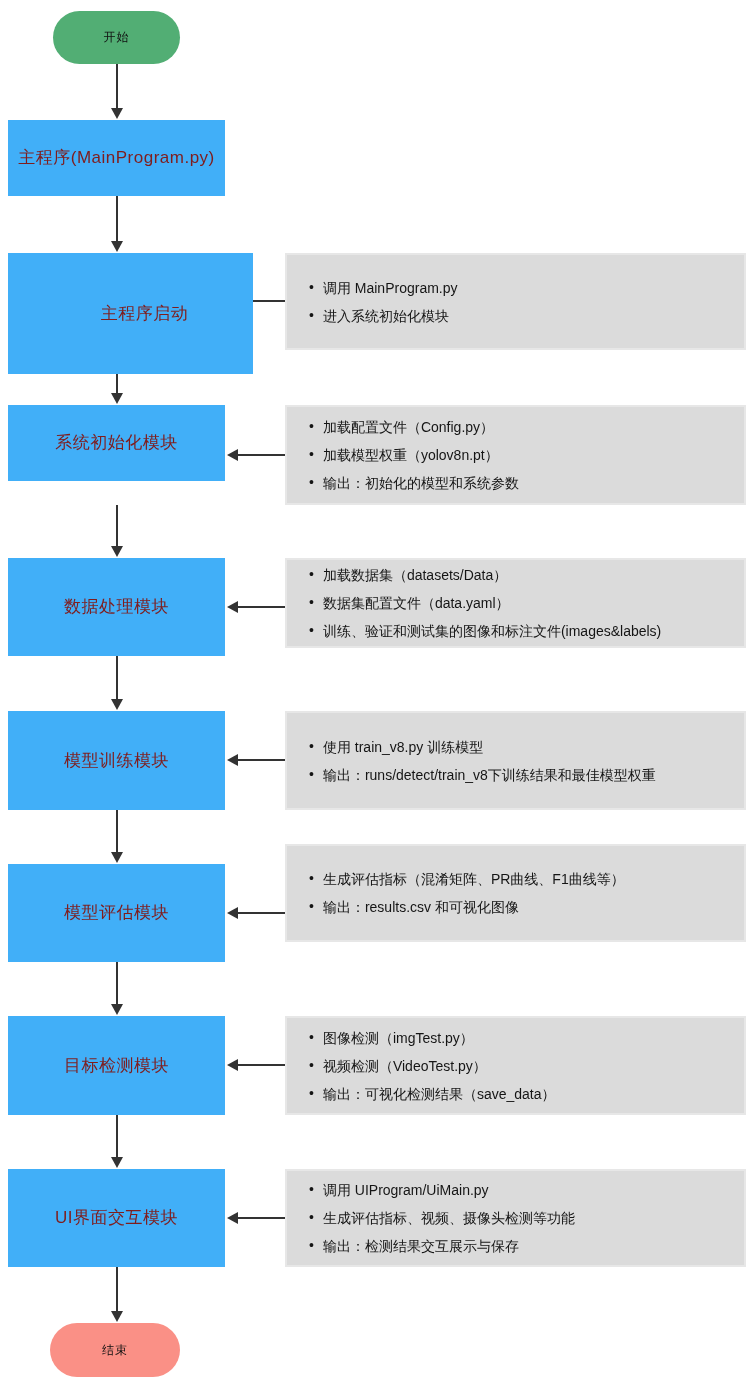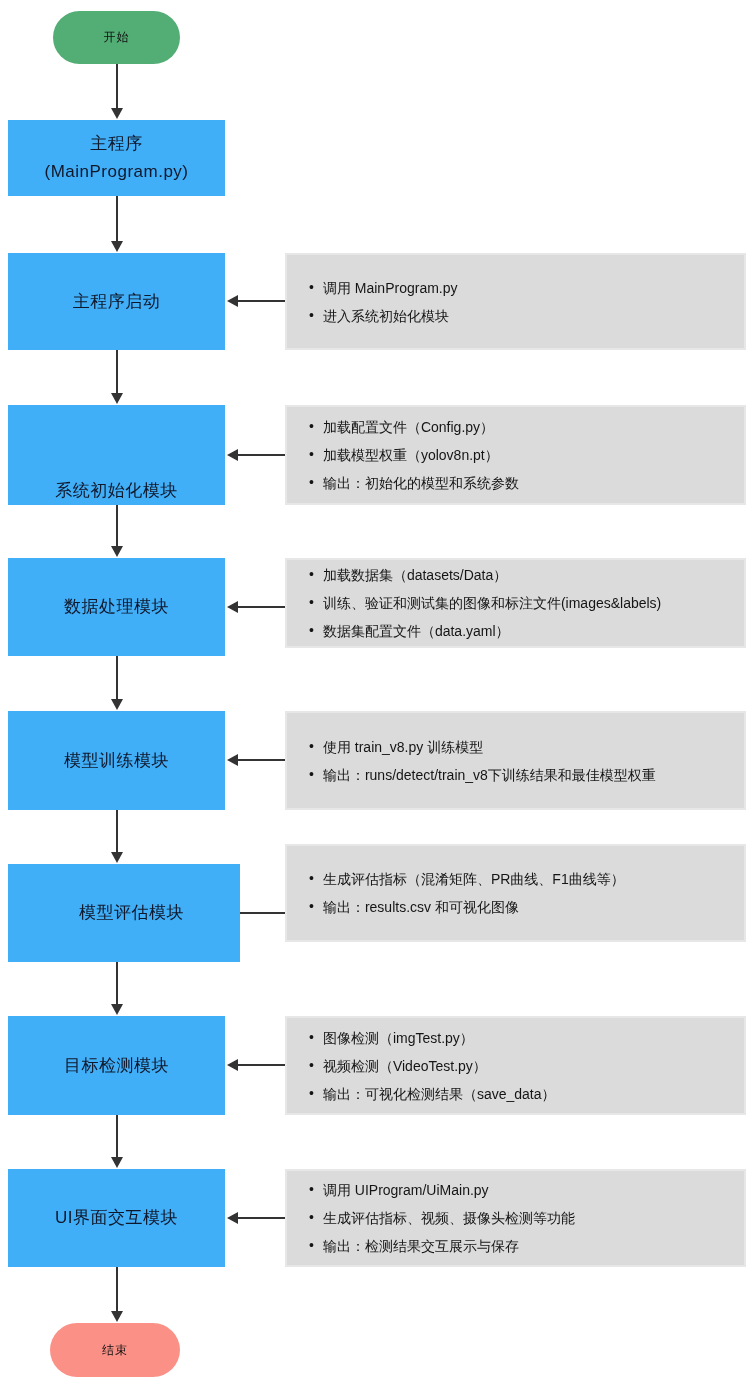--- a/index.html
+++ b/index.html
@@ -8,22 +8,22 @@
 
   .terminal{
     position:absolute;display:flex;align-items:center;justify-content:center;
     font-size:12px;color:#101010;letter-spacing:1px;
   }
   .start{left:53px;top:11px;width:127px;height:53px;border-radius:27px;background:var(--start-fill,#52AE74);}
   .end{left:50px;top:1323px;width:130px;height:54px;border-radius:27px;background:var(--end-fill,#FA9086);}
 
   .process{
     position:absolute;left:8px;width:217px;background:var(--process-fill,#41AFF8);
-    display:flex;flex-direction:column;align-items:center;justify-content:center;
-    font-size:17px;color:#0f172a;text-align:center;line-height:28px;letter-spacing:0.5px;
+    display:flex;align-items:center;justify-content:center;
+    font-size:17px;color:#7f1d1d;text-align:center;line-height:28px;letter-spacing:0.5px;
   }
 
   .note{
     position:absolute;left:285px;width:461px;background:var(--note-fill,#DBDBDB);
     border:2px solid var(--note-border,#E7E7E7);box-sizing:border-box;
     display:flex;align-items:center;
   }
   .note ul{list-style:none;margin:0;padding:0 8px 0 22px;}
   .note li{font-size:14px;line-height:28px;color:#151515;white-space:nowrap;}
   .note li::before{content:"•";margin-right:9px;font-size:14px;position:relative;top:-1px;}
@@ -108,63 +108,63 @@
 
   <div class="terminal start">
     <span>开始</span>
   </div>
 
   <div class="process" style="top:120px;height:76px;">
     <span>主程序</span>
     <span>(MainProgram.py)</span>
   </div>
 
-  <div class="process" style="top:253px;height:97px;">
+  <div class="process" style="top:253px;height:121px;padding-left:28px;">
     <span>主程序启动</span>
   </div>
   <div class="note" style="top:253px;height:97px;">
     <ul>
       <li>调用 MainProgram.py</li>
       <li>进入系统初始化模块</li>
     </ul>
   </div>
 
-  <div class="process" style="top:405px;height:100px;justify-content:flex-end;">
+  <div class="process" style="top:405px;height:76px;">
     <span>系统初始化模块</span>
   </div>
   <div class="note" style="top:405px;height:100px;">
     <ul>
       <li>加载配置文件（Config.py）</li>
       <li>加载模型权重（yolov8n.pt）</li>
       <li>输出：初始化的模型和系统参数</li>
     </ul>
   </div>
 
   <div class="process" style="top:558px;height:98px;">
     <span>数据处理模块</span>
   </div>
   <div class="note" style="top:558px;height:90px;">
     <ul>
       <li>加载数据集（datasets/Data）</li>
+      <li>数据集配置文件（data.yaml）</li>
       <li>训练、验证和测试集的图像和标注文件(images&amp;labels)</li>
-      <li>数据集配置文件（data.yaml）</li>
     </ul>
   </div>
 
   <div class="process" style="top:711px;height:99px;">
     <span>模型训练模块</span>
   </div>
   <div class="note" style="top:711px;height:99px;">
     <ul>
       <li>使用 train_v8.py 训练模型</li>
       <li>输出：runs/detect/train_v8下训练结果和最佳模型权重</li>
     </ul>
   </div>
 
-  <div class="process" style="top:864px;height:98px;padding-left:15px;">
+  <div class="process" style="top:864px;height:98px;">
     <span>模型评估模块</span>
   </div>
   <div class="note" style="top:844px;height:98px;">
     <ul>
       <li>生成评估指标（混淆矩阵、PR曲线、F1曲线等）</li>
       <li>输出：results.csv 和可视化图像</li>
     </ul>
   </div>
 
   <div class="process" style="top:1016px;height:99px;">

